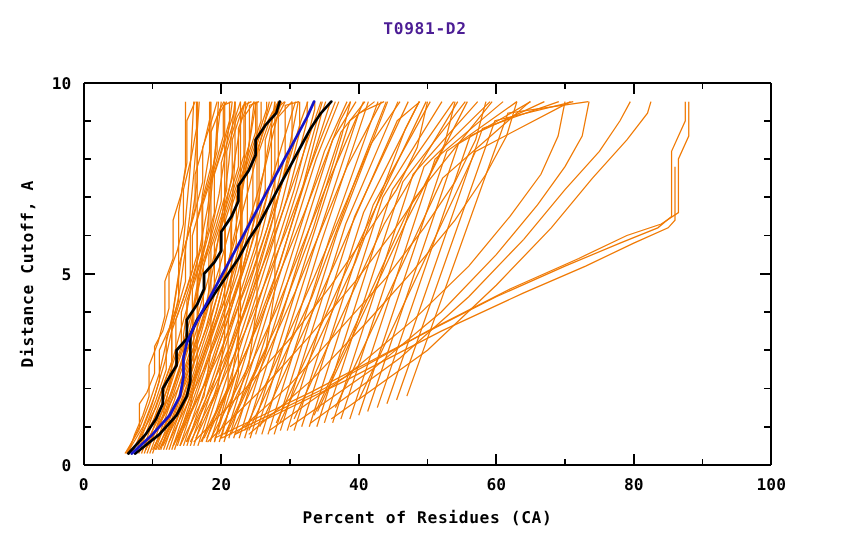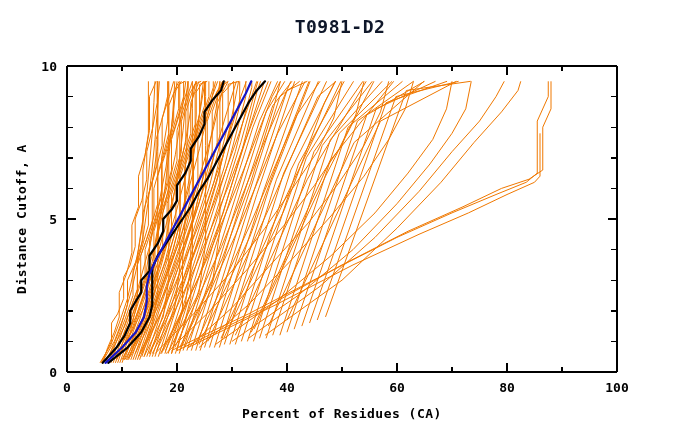--- a/index.html
+++ b/index.html
@@ -14,24 +14,24 @@
     background: #ffffff;
     font-family: "DejaVu Sans Mono", "Liberation Mono", monospace;
     overflow: hidden;
   }
   #chart-title {
     position: absolute;
     left: 0;
     top: 16px;
     width: 680px;
     text-align: center;
-    font-size: 18px;
+    font-size: 13px;
     font-weight: bold;
     letter-spacing: 0.5px;
-    color: #0f172a;
+    color: #4c1d95;
     font-family: "DejaVu Sans Mono", "Liberation Mono", monospace;
   }
   #plot-svg {
     position: absolute;
     left: 0;
     top: 0;
   }
   .axis-label {
     font-size: 13px;
     font-weight: bold;

